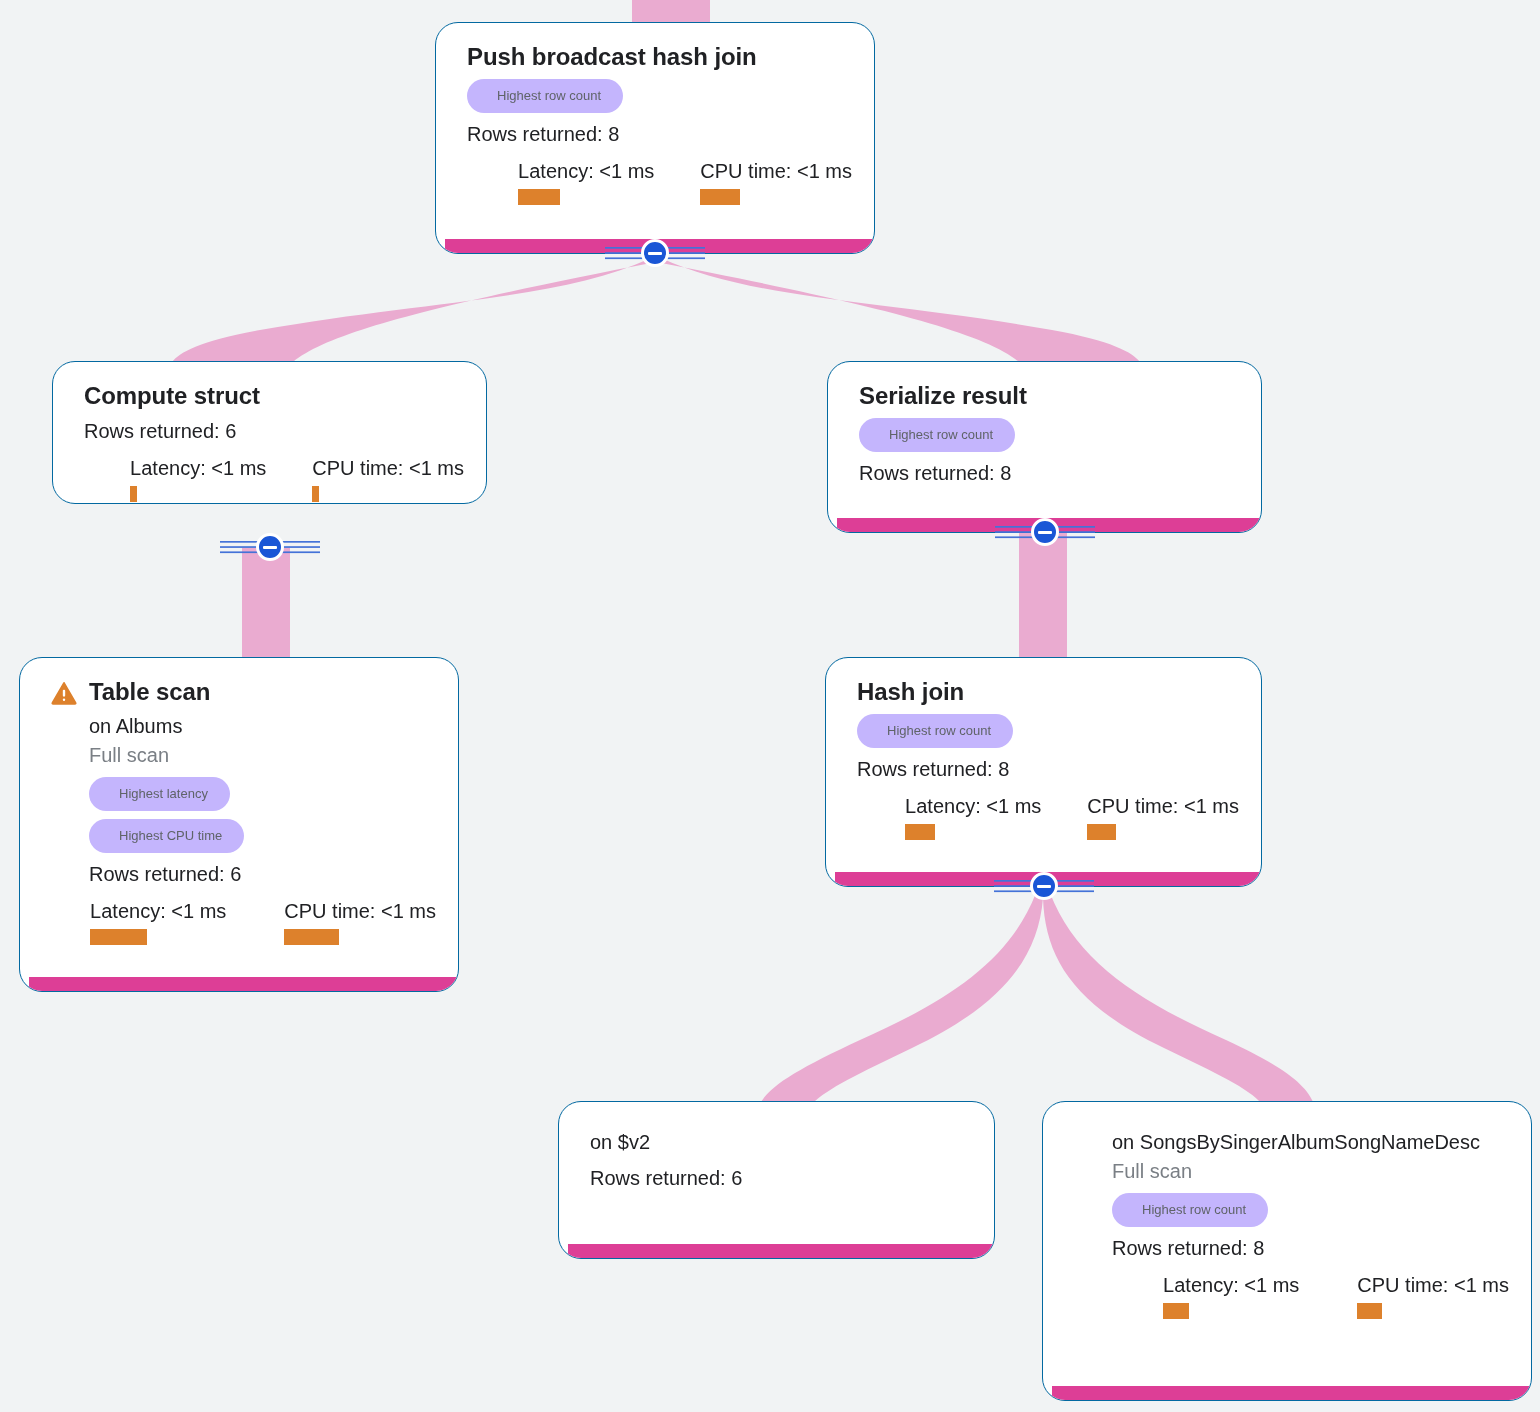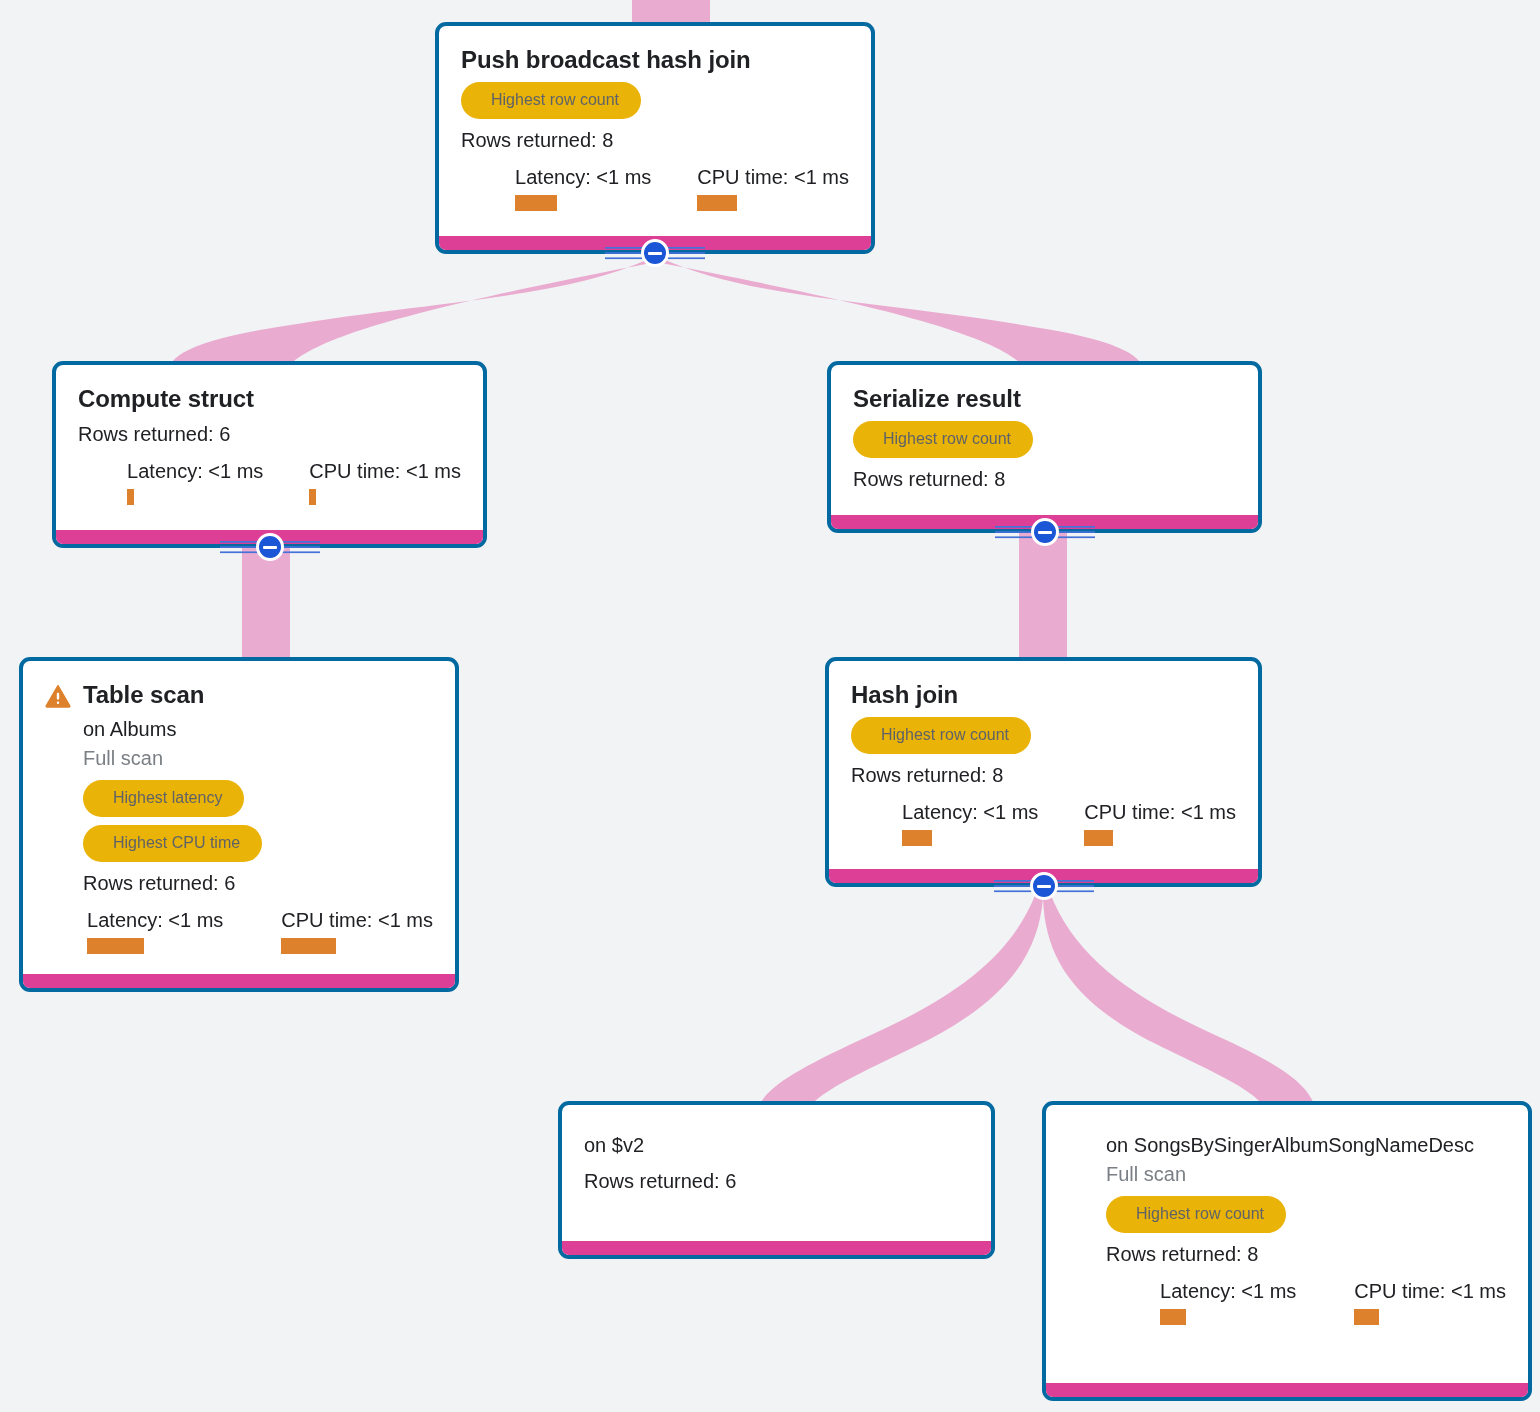--- a/index.html
+++ b/index.html
@@ -22,25 +22,26 @@
     position: absolute;
     left: 0; top: 0;
     width: 1540px; height: 1412px;
     pointer-events: none;
   }
 
   
   .node {
     position: absolute;
     background: #ffffff;
-    border: 4px solid #0369a1;
-    border-radius: 11px;
+    border: 1px solid #0369a1;
+    border-radius: 23px;
     overflow: hidden;
     display: flex;
     flex-direction: column;
+    padding-left: 9px;
   }
   .node-body {
     padding: 20px 22px 16px 22px;
     flex: 1 1 auto;
     display: flex;
     flex-direction: column;
     align-items: flex-start;
   }
   .node.has-warning .node-body {
     padding-left: 22px;
@@ -81,23 +82,23 @@
     white-space: nowrap;
   }
   .node-scan {
     font-size: 20px;
     color: #7a7f85;
     line-height: 1.4;
     white-space: nowrap;
   }
   .badge {
     display: inline-block;
-    background: #eab308;
+    background: #c4b5fd;
     color: #5f6368;
-    font-size: 16px;
+    font-size: 13px;
     line-height: 1;
     padding: 10px 22px 11px 30px;
     border-radius: 20px;
     margin-top: 8px;
     white-space: nowrap;
   }
   .rows {
     font-size: 20px;
     color: #202124;
     margin-top: 10px;
@@ -220,21 +221,21 @@
         </div>
         <div class="metric">
           <span class="metric-label">CPU time: &lt;1 ms</span>
           <span class="metric-bar" style="width:40px"></span>
         </div>
       </div>
       </div>
     </div>
     <div class="node-footer"></div>
       </div>
-      <div class="node" style="left: 52px; top: 361px; width: 435px; height: 187px;">
+      <div class="node" style="left: 52px; top: 361px; width: 435px; height: 143px;">
     <div class="node-body">
       <div class="title-row">
 
         <span class="node-title">Compute struct</span>
       </div>
       <div class="indent-block">
 
         <div class="rows">Rows returned: 6</div>
 
       <div class="metrics">

